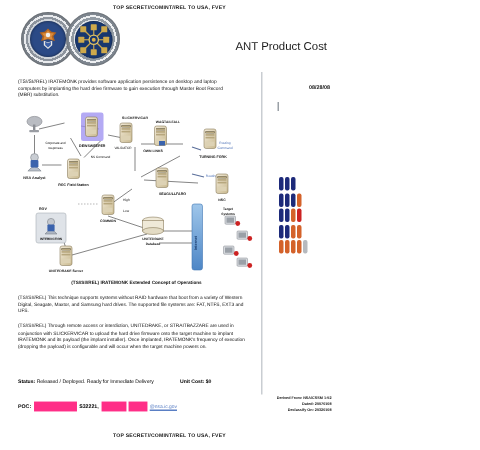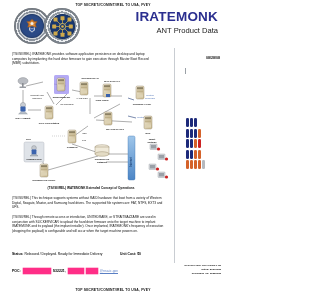--- a/index.html
+++ b/index.html
@@ -154,22 +154,21 @@
           <line x1="6" y1="12.5" x2="19" y2="12.5"></line>
           <line x1="7" y1="7" x2="18" y2="18"></line>
           <line x1="18" y1="7" x2="7" y2="18"></line>
         </g>
         <circle cx="12.5" cy="12.5" r="3.1" fill="#18376e" stroke="#e2c463" stroke-width=".9"></circle>
         <circle cx="12.5" cy="12.5" r="1.3" fill="#d8b04a"></circle>
       </svg>
     </div>
   </div>
 
-  <div class="title">IRATEMONK</div>
-  <div class="subtitle">ANT Product Data</div>
+  <div class="subtitle">ANT Product Cost</div>
   <div class="doc-date">08/28/08</div>
 
   <div class="vrule"></div>
   <div class="tickmark"></div>
 
   <div class="intro">(TS//SI//REL) IRATEMONK provides software application persistence on desktop and laptop computers by implanting the hard drive firmware to gain execution through Master Boot Record (MBR) substitution.</div>
 
   <div class="diagram">
     <svg width="162" height="110" viewBox="0 0 162 110">
       <defs>

